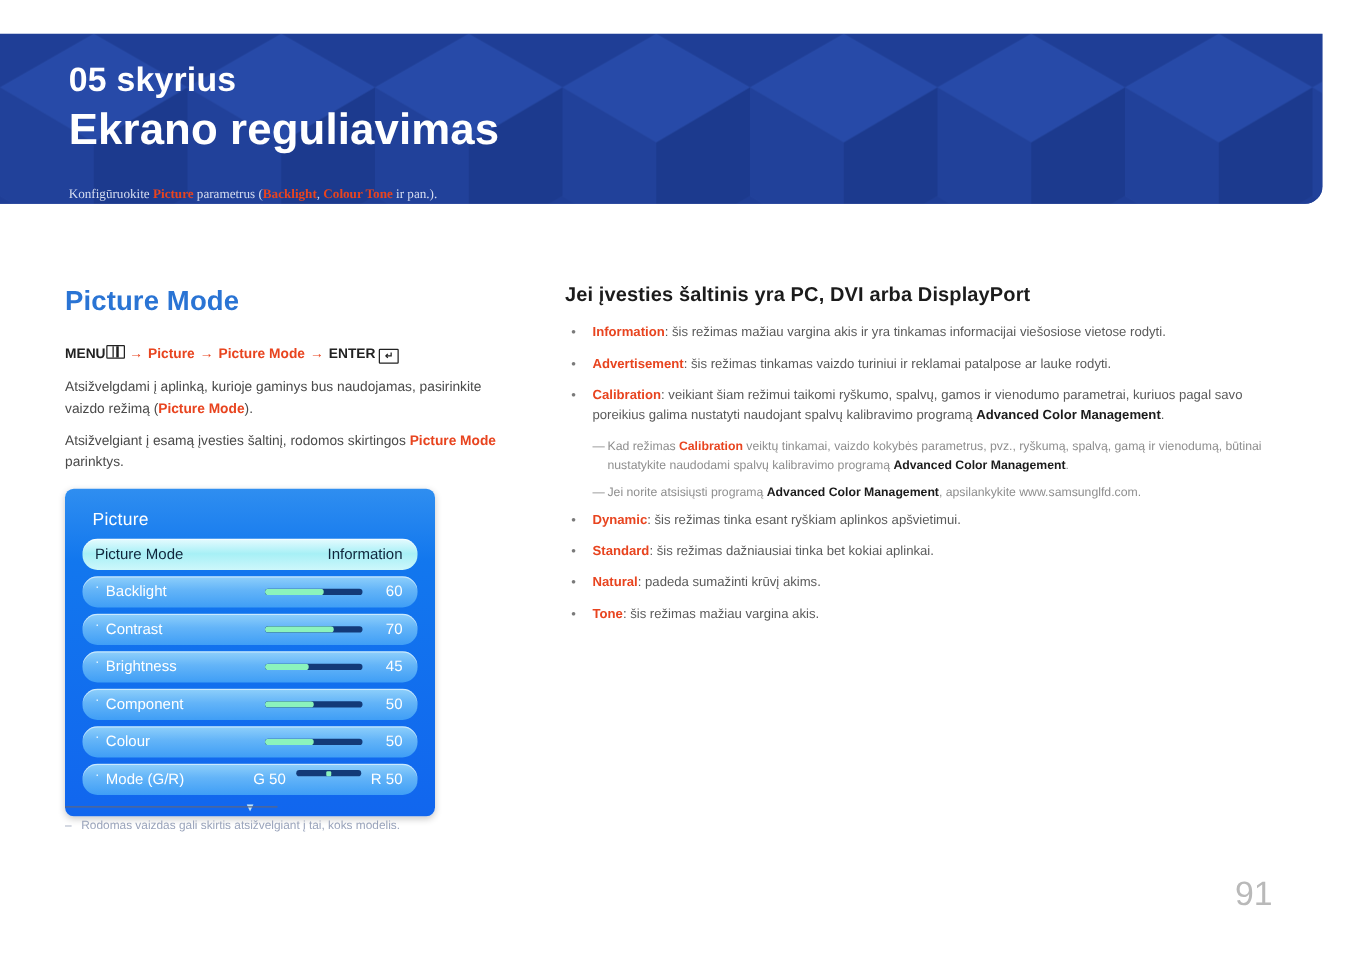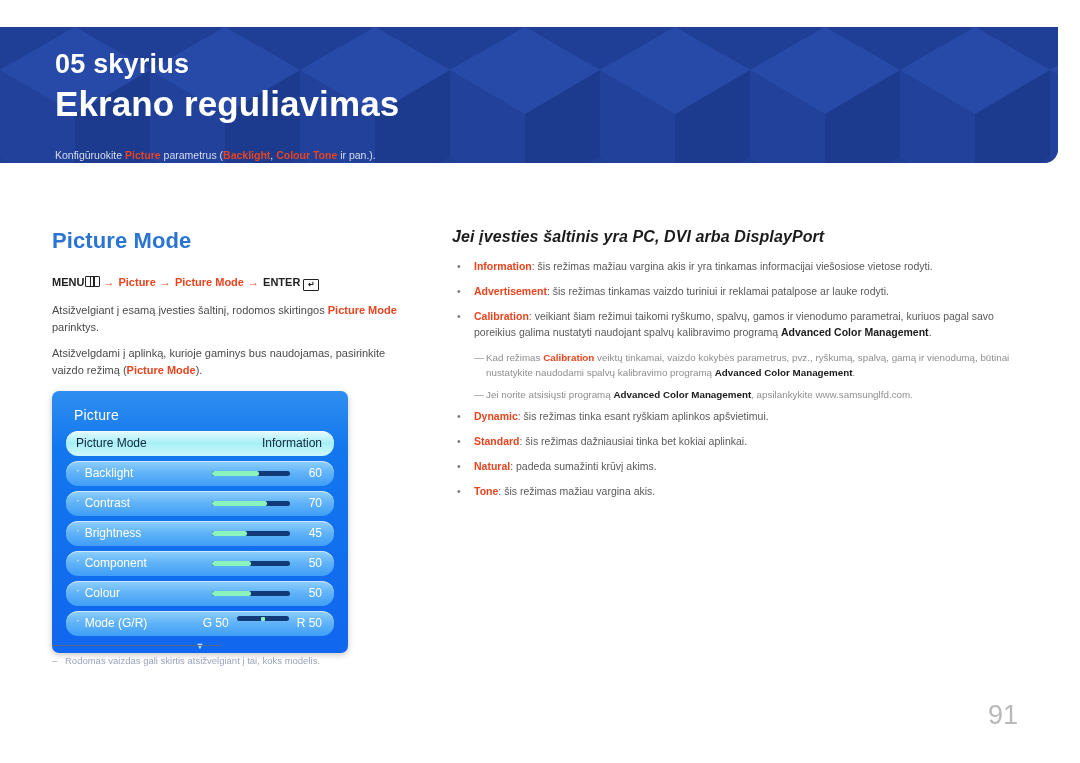--- a/index.html
+++ b/index.html
@@ -51,20 +51,21 @@
     color: #ffffff;
     letter-spacing: 0.1px;
     line-height: 1.22;
     margin: 2px 0 0 0;
   }
   .header-desc {
     margin-top: 22px;
     font-size: 10.5px;
     color: #d6ddf0;
     line-height: 1.5;
+    font-family: Liberation Serif, serif;
   }
   .header-note {
     margin-top: 9px;
     font-size: 9.5px;
     color: #5d78bd;
     line-height: 1.5;
     position: relative;
     padding-left: 13px;
   }
   .header-note .dash {
@@ -282,21 +283,20 @@
     top: 0;
   }
 
   
   .rt-head {
     font-size: 16px;
     font-weight: bold;
     color: #1b1b1b;
     margin: 0 0 13px 0;
     letter-spacing: 0.1px;
-    font-style: italic;
   }
   .rt-head.second { margin-top: 26px; }
 
   .bullet {
     display: flex;
     font-size: 10.5px;
     line-height: 1.52;
     color: #5a5a5a;
     margin-bottom: 9px;
   }
@@ -371,24 +371,24 @@
   <div class="menu-path">
     <span>MENU</span><span class="ico-menu"></span><span class="arw">→</span>
     <span class="pth">Picture</span>
     <span class="arw">→</span>
     <span class="pth">Picture Mode</span>
     <span class="arw">→</span>
     <span>ENTER</span><span class="ico-enter">↵</span>
   </div>
 
   <p class="body-p">
-    <span>Atsižvelgiant į esamą įvesties šaltinį, rodomos skirtingos </span><b>Picture Mode</b><span> parinktys.</span>
+    <span>Atsižvelgdami į aplinką, kurioje gaminys bus naudojamas, pasirinkite vaizdo režimą (</span><b>Picture Mode</b><span>).</span>
   </p>
   <p class="body-p">
-    <span>Atsižvelgdami į aplinką, kurioje gaminys bus naudojamas, pasirinkite vaizdo režimą (</span><b>Picture Mode</b><span>).</span>
+    <span>Atsižvelgiant į esamą įvesties šaltinį, rodomos skirtingos </span><b>Picture Mode</b><span> parinktys.</span>
   </p>
 
   <div class="osd">
     <div class="osd-title">Picture</div>
 
     <div class="osd-row selected">
       <span class="osd-label">Picture Mode</span>
       <span class="osd-value">Information</span>
     </div>
 

